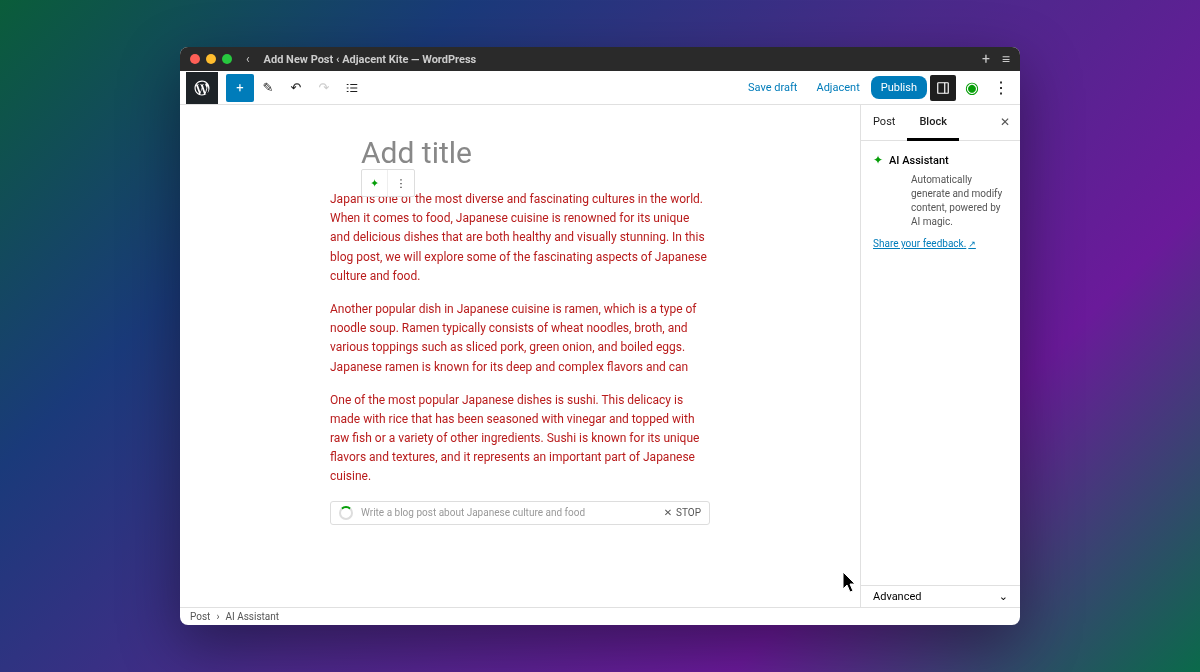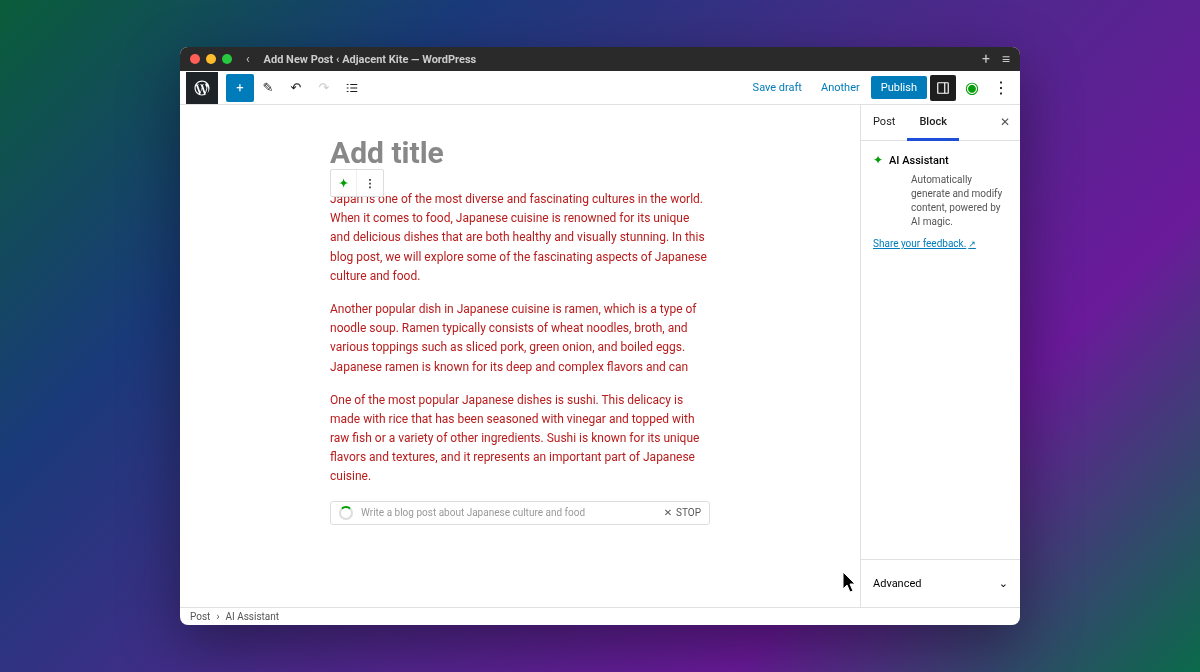--- a/index.html
+++ b/index.html
@@ -14,49 +14,49 @@
 .chev { margin-left: 8px; color: #ccc; font-size: 12px; }
 .wtitle { margin-left: 8px; font-weight: 700; }
 .titlebar-right { margin-left: auto; display: flex; gap: 12px; align-items: center; }
 .plus-icn, .ham { color: #ccc; font-size: 14px; }
 .toolbar { height: 34px; background: #fff; border-bottom: 1px solid #e0e0e0; display: flex; align-items: center; padding: 0 6px; }
 .wp-logo { width: 32px; height: 32px; background: #1d2327; border-radius: 0; display: flex; align-items: center; justify-content: center; color: #fff; font-size: 18px; margin-right: 6px; }
 .tb-btn { width: 28px; height: 28px; display: flex; align-items: center; justify-content: center; font-size: 13px; color: #1e1e1e; cursor: pointer; border-radius: 2px; }
 .tb-add { background: #007cba; color: #fff; border-radius: 2px; margin-left: 2px; }
 .tb-right { margin-left: auto; display: flex; align-items: center; gap: 3px; }
 .tb-text { font-size: 11px; color: #007cba; padding: 4px 8px; cursor: pointer; text-align: center; }
-.publish-btn { background: #007cba; color: #fff; padding: 5px 10px; font-size: 11px; border-radius: 2px; cursor: pointer; }
+.publish-btn { background: #007cba; color: #fff; padding: 5px 10px; font-size: 11px; border-radius: 8px; cursor: pointer; }
 .sq-btn { width: 26px; height: 26px; display: flex; align-items: center; justify-content: center; cursor: pointer; }
 .sq-settings { background: #1e1e1e; color: #fff; border-radius: 2px; }
 .jet { color: #069e08; font-size: 16px; }
 .main { flex: 1; display: flex; overflow: hidden; }
 .editor { flex: 1; overflow-y: auto; padding: 30px 0 0 0; }
 .content { max-width: 380px; margin: 0 auto 0 150px; }
-.title-placeholder { font-size: 30px; color: #888; font-weight: 700; margin-bottom: 20px; position: relative; }
+.title-placeholder { font-size: 30px; color: #888; font-weight: 400; margin-bottom: 20px; position: relative; margin-left: 31px; }
 .block-toolbar { position: absolute; left: 0; top: 34px; display: flex; border: 1px solid #ddd; border-radius: 2px; background: #fff; }
 .bt-btn { width: 26px; height: 26px; display: flex; align-items: center; justify-content: center; font-size: 11px; color: #1e1e1e; border-right: 1px solid #eee; }
 .bt-btn:last-child { border-right: none; }
 .para { font-size: 12px; line-height: 1.6; color: #b91c1c; margin-bottom: 14px; }
 .ai-prompt { border: 1px solid #ddd; border-radius: 3px; display: flex; align-items: center; padding: 4px 8px; margin-top: 12px; gap: 8px; }
 .spinner { width: 14px; height: 14px; border: 2px solid #ddd; border-top-color: #069e08; border-radius: 50%; animation: spin 1s linear infinite; }
 @keyframes spin { to { transform: rotate(360deg); } }
 .prompt-text { flex: 1; font-size: 10px; color: #999; }
 .stop { display: flex; align-items: center; gap: 4px; font-size: 10px; color: #555; cursor: pointer; }
 .sidebar { width: 160px; border-left: 1px solid #e0e0e0; display: flex; flex-direction: column; font-size: 11px; }
 .side-tabs { display: flex; border-bottom: 1px solid #e0e0e0; position: relative; }
 .side-tab { padding: 10px 12px; font-size: 11px; color: #1e1e1e; cursor: pointer; }
-.side-tab.active { border-bottom: 3px solid #1d4ed8; font-weight: 500; margin-bottom: -1px; }
+.side-tab.active { border-bottom: 3px solid #000000; font-weight: 500; margin-bottom: -1px; }
 .close-side { margin-left: auto; padding: 10px 10px; cursor: pointer; color: #555; font-size: 12px; }
 .side-body { padding: 12px; flex: 1; }
 .side-block-title { display: flex; align-items: center; gap: 6px; font-weight: 500; font-size: 11px; margin-bottom: 6px; }
 .ai-icon { color: #069e08; font-size: 12px; }
 .side-desc { font-size: 10px; color: #555; line-height: 1.4; margin-bottom: 8px; margin-left: 38px; }
 .feedback-link { font-size: 10px; color: #007cba; text-decoration: underline; cursor: pointer; }
 .ext-icon { font-size: 9px; margin-left: 2px; }
-.advanced { border-top: 1px solid #e0e0e0; padding: 17px 12px; display: flex; justify-content: space-between; align-items: center; font-size: 11px; cursor: pointer; }
+.advanced { border-top: 1px solid #e0e0e0; padding: 4px 12px; display: flex; justify-content: space-between; align-items: center; font-size: 11px; cursor: pointer; }
 .footer { height: 18px; border-top: 1px solid #e0e0e0; display: flex; align-items: center; padding: 0 10px; font-size: 10px; color: #555; gap: 6px; }
 .cursor-img { position: absolute; left: 843px; top: 572px; font-size: 18px; color: #000; pointer-events: none; }
 </style>
 </head>
 <body>
 
 <div class="window">
   <div class="titlebar">
     <div class="traffic">
       <div class="dot dot-r"></div>
@@ -86,21 +86,21 @@
           <line x1="3" y1="6" x2="6" y2="6"></line>
           <line x1="9" y1="6" x2="21" y2="6"></line>
           <line x1="3" y1="12" x2="6" y2="12"></line>
           <line x1="9" y1="12" x2="21" y2="12"></line>
           <line x1="3" y1="18" x2="6" y2="18"></line>
           <line x1="9" y1="18" x2="21" y2="18"></line>
         </svg>
     </div>
     <div class="tb-right">
       <span class="tb-text">Save draft</span>
-      <span class="tb-text">Another</span>
+      <span class="tb-text">Adjacent</span>
       <span class="publish-btn">Publish</span>
       <div class="sq-btn sq-settings">
         <svg width="14" height="14" viewBox="0 0 24 24" fill="none" stroke="#fff" stroke-width="2">
             <rect x="3" y="3" width="18" height="18" rx="1"></rect>
             <line x1="15" y1="3" x2="15" y2="21"></line>
           </svg>
       </div>
       <div class="sq-btn">
           <span class="jet">◉</span>
         </div>

